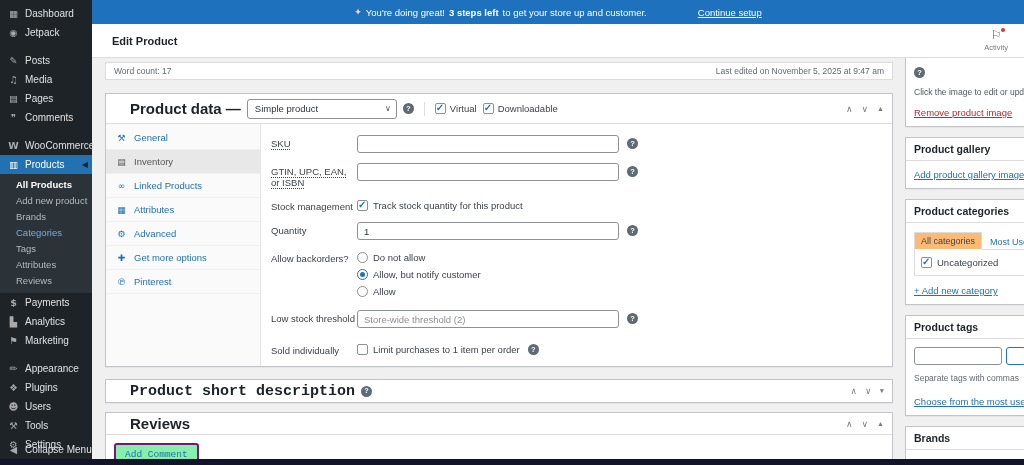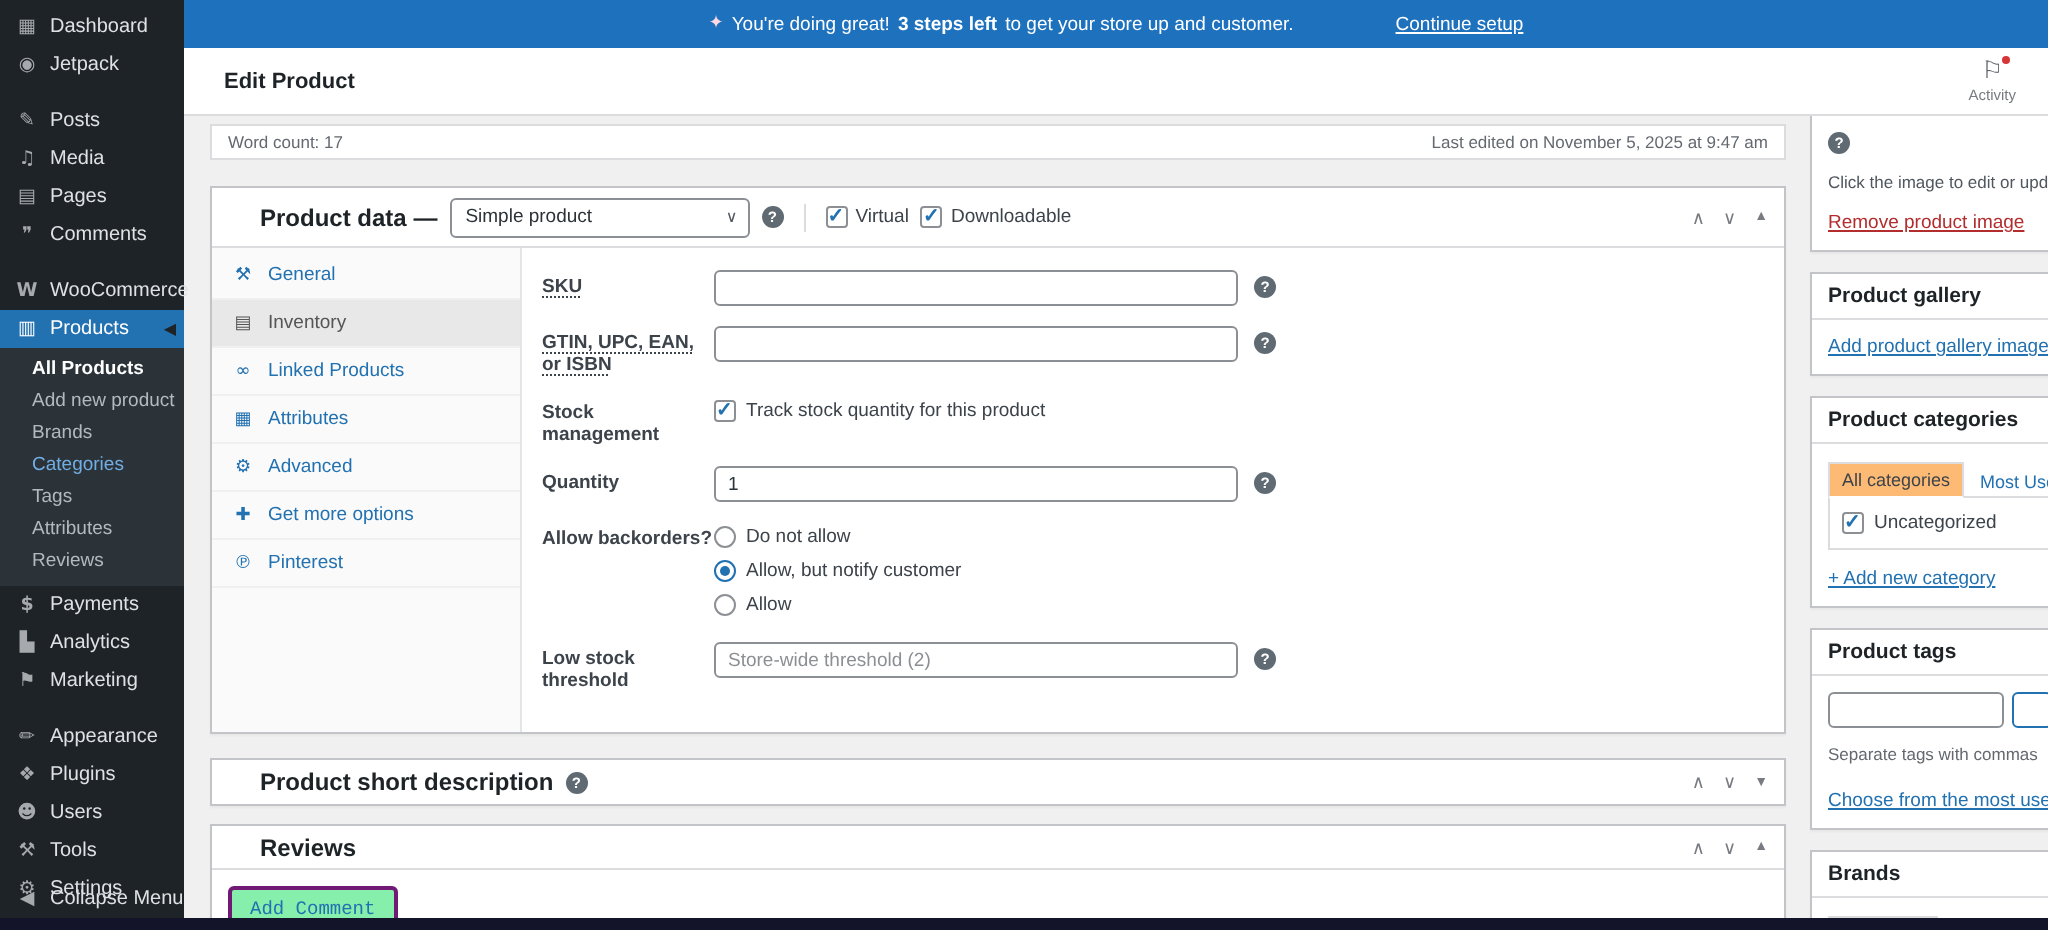--- a/index.html
+++ b/index.html
@@ -38,21 +38,21 @@
   
   #main-col { position:absolute; left:105px; top:62px; width:788px; }
   #side-col { position:absolute; left:905px; top:58px; width:130px; }
 
   
   #wordbar { background:#fff; border:1px solid #dcdcde; height:18px; display:flex; align-items:center; justify-content:space-between; padding:0 8px; font-size:8.5px; color:#646970; }
 
   
   .postbox { background:#fff; border:1px solid #c3c4c7; box-shadow:0 1px 1px rgba(0,0,0,.04); }
   .pb-head { display:flex; align-items:center; padding:0 8px; gap:6px; }
-  .pb-title { font-weight:bold; font-size:12px; color:#1d2327; white-space:nowrap;padding-left:16px; }
+  .pb-title { font-weight:bold; font-size:15px; color:#1d2327; white-space:nowrap;padding-left:16px; }
   .arrows { margin-left:auto; display:flex; gap:9px; color:#787c82; font-size:9px; align-items:center; }
   .arrows span { cursor:pointer; }
   .arrows .tgl { font-size:7px; }
 
   .help-tip { width:11px; height:11px; flex:0 0 11px; border-radius:50%; background:#5f6a72; color:#fff; font-size:7.5px; font-weight:bold; display:inline-flex; align-items:center; justify-content:center; }
   .help-tip::after { content:"?"; }
 
   
   #pd-head { height:30px; border-bottom:1px solid #dcdcde; }
   .pd-select { position:relative; width:150px; height:20px; border:1px solid #8c8f94; border-radius:3px; background:#fff; display:flex; align-items:center; padding:0 18px 0 7px; font-size:9.5px; color:#2c3338; cursor:pointer; }
@@ -65,32 +65,32 @@
   .radio.sel { border-color:#2271b1; }
   .radio.sel::after { content:""; position:absolute; left:2px; top:2px; width:5px; height:5px; border-radius:50%; background:#2271b1; }
 
   #pd-body { display:flex; min-height:234px; }
   #pd-tabs { width:155px; flex:0 0 155px; background:#fafafa; border-right:1px solid #e3e5e8; padding-top:2px; }
   .pdtab { display:flex; align-items:center; gap:7px; padding:6px 10px; font-size:9.5px; color:#2271b1; cursor:pointer; border-bottom:1px solid #f0f0f1; }
   .pdtab .mic { width:11px; text-align:center; font-size:9px; }
   .pdtab.active { background:#e8e8e9; color:#555; }
   #pd-content { flex:1; padding:11px 12px 10px 10px; }
   .frow { display:flex; align-items:flex-start; margin-bottom:10px; }
-  .flabel { width:86px; flex:0 0 86px; font-size:9.5px; color:#3c434a; padding-top:3px;font-weight:bold; }
+  .flabel { width:86px; flex:0 0 86px; font-size:9.5px; color:#3c434a; padding-top:3px; }
   .flabel.abbr { text-decoration:underline dotted; text-underline-offset:2px; }
   .txt { width:262px; height:18px; border:1px solid #8c8f94; border-radius:3px; font-family:"Liberation Sans",sans-serif; font-size:9.5px; padding:0 6px; color:#2c3338; }
   .txt::placeholder { color:#8c8f94; }
   .frow .help-tip { margin-left:8px; margin-top:3px; }
   .inline-ck { display:flex; align-items:flex-end; gap:5px; font-size:9.5px; color:#3c434a; padding-top:2px; }
   .rgroup { display:flex; flex-direction:column; gap:6px; padding-top:2px; }
   .ropt { display:flex; align-items:center; gap:5px; font-size:9.5px; color:#3c434a; cursor:pointer; }
 
   
   #short-desc { margin-top:12px; height:24px; }
-  #short-desc .pb-head { height:100%; }
+  #short-desc .pb-head { height:100%;font-family:Liberation Mono, monospace; }
   #reviews { margin-top:9px; }
   #reviews .pb-head { height:22px; border-bottom:1px solid #dcdcde; }
   #reviews-body { padding:8px; }
   #add-comment { display:inline-block; background:#86efac; border:2px solid #701a75; color:#2271b1; border-radius:3px; font-size:9.5px; padding:4px 9px; cursor:pointer; font-family:Liberation Mono, monospace; }
 
   
   .sbox { background:#fff; border:1px solid #c3c4c7; box-shadow:0 1px 1px rgba(0,0,0,.04); margin-bottom:10px; }
   .sbox .s-title { padding:5px 8px; font-size:10.5px; font-weight:bold; color:#1d2327; border-bottom:1px solid #dcdcde; white-space:nowrap; }
   .s-body { padding:8px; }
   .blue-link { color:#2271b1; text-decoration:underline; font-size:9.5px; cursor:pointer; white-space:nowrap; }
@@ -316,20 +316,28 @@
               <span class="radio"></span>
               <span>Allow</span>
             </label>
           </div>
         </div>
         <div class="frow" style="margin-top:13px;">
           <span class="flabel">Low stock threshold</span>
           <input class="txt" type="text" placeholder="Store-wide threshold (2)" style="">
           <span class="help-tip"></span>
         </div>
+        <div class="frow" style="margin-top:14px;margin-bottom:0;">
+          <span class="flabel">Sold individually</span>
+          <label class="inline-ck">
+            <span class="cb"></span>
+            <span>Limit purchases to 1 item per order</span>
+          </label>
+          <span class="help-tip" style="margin-top:2px;"></span>
+        </div>
       </div>
     </div>
   </div>
 
   <div class="postbox" id="short-desc">
     <div class="pb-head">
       <span class="pb-title">Product short description</span>
       <span class="help-tip"></span>
       <div class="arrows">
         <span>∧</span>

